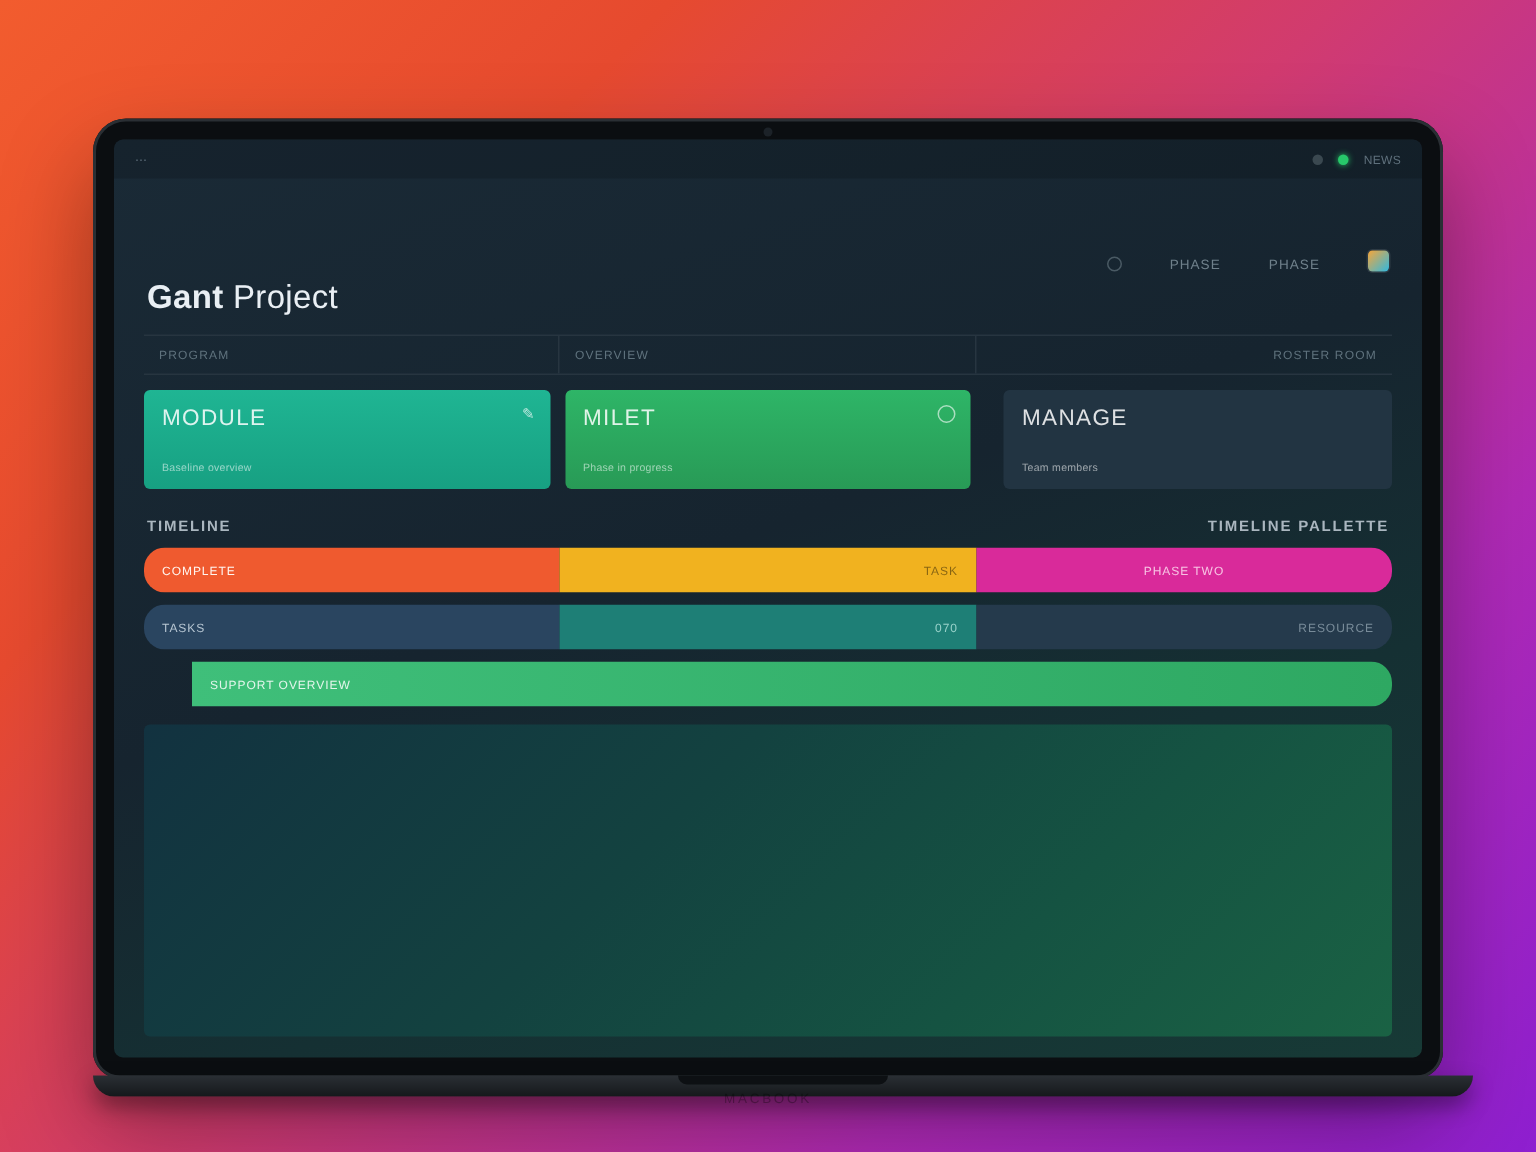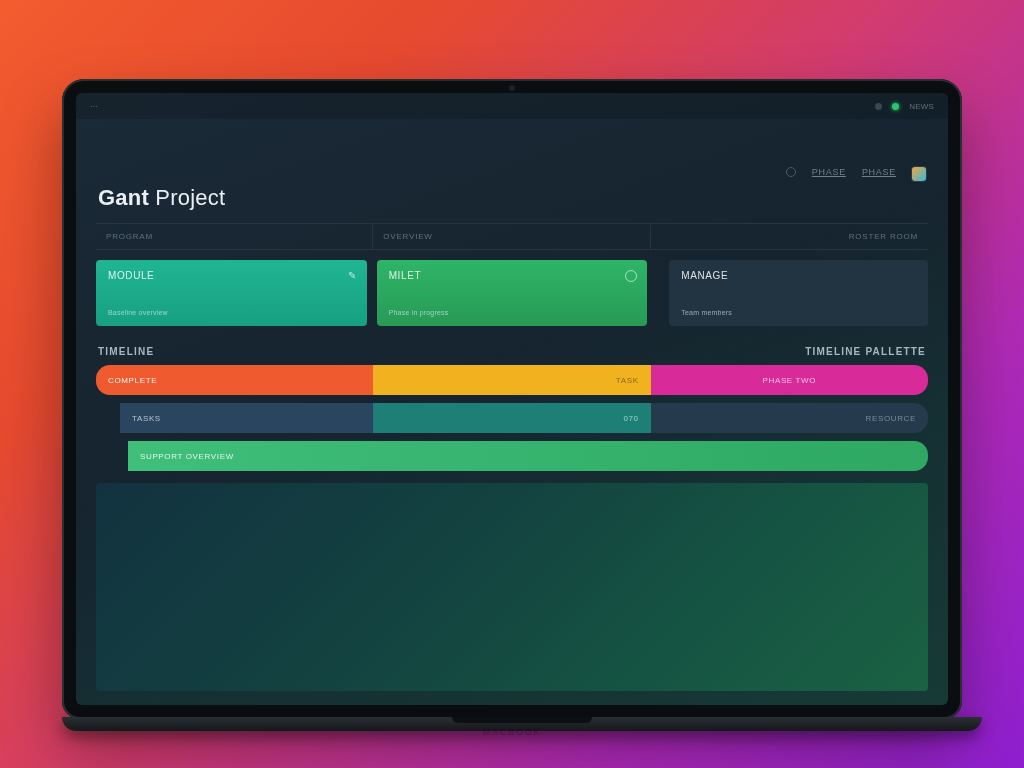--- a/index.html
+++ b/index.html
@@ -61,21 +61,21 @@
   .dot.green { background: #27c86a; box-shadow: 0 0 4px #27c86a; }
   .dot.grey  { background: #3a4850; }
 
   
   .header {
     display: flex; align-items: center; justify-content: space-between;
     padding: 18px 22px 12px 22px;
   }
   .title { font-size: 22px; font-weight: 500; color: #e9eff4; letter-spacing: 0.01em; margin-top: 48px; }
   .title .bold { font-weight: 600; }
-  .nav { display: flex; align-items: flex-start; gap: 16px; color: #6f808b; font-size: 9px; text-transform: uppercase; letter-spacing: 0.08em; text-decoration: underline; }
+  .nav { display: flex; align-items: flex-end; gap: 32px; color: #6f808b; font-size: 9px; text-transform: uppercase; letter-spacing: 0.08em; }
   .nav .circle { width: 10px; height: 10px; border-radius: 50%; border: 1px solid #4a5a64; }
   .chip {
     width: 14px; height: 14px; border-radius: 3px;
     background: linear-gradient(135deg, #f6a63a, #31b9e0);
     box-shadow: 0 0 0 1px rgba(255,255,255,0.1);
   }
 
   
   .colhead {
     display: grid; grid-template-columns: 1fr 1fr 1fr;
@@ -90,21 +90,21 @@
     margin: 10px 20px 6px 20px;
   }
   .card {
     height: 66px; border-radius: 4px; padding: 10px 12px;
     display: flex; flex-direction: column; justify-content: space-between;
     position: relative; overflow: hidden;
   }
   .card.teal  { background: linear-gradient(180deg, #1fb593, #17a082); }
   .card.green { background: linear-gradient(180deg, #2eb567, #289a56); }
   .card.navy  { background: #223442; margin-left: 12px; }
-  .card .label { font-size: 10px; color: rgba(255,255,255,0.85); letter-spacing: 0.06em; text-transform: uppercase; }
+  .card .label { font-size: 15px; color: rgba(255,255,255,0.85); letter-spacing: 0.06em; text-transform: uppercase; }
   .card .sub   { font-size: 7px; color: rgba(255,255,255,0.55); }
   .card .end   { position: absolute; right: 10px; top: 10px; display: flex; align-items: center; gap: 6px; }
   .pencil { color: rgba(255,255,255,0.7); font-size: 10px; }
   .ring { width: 12px; height: 12px; border-radius: 50%; border: 1.5px solid rgba(255,255,255,0.6); }
 
   
   .sectitles {
     display: flex; justify-content: space-between; align-items: baseline;
     margin: 14px 22px 8px 22px;
     font-size: 10px; letter-spacing: 0.12em; color: #aab6bf; text-transform: uppercase; font-weight: bold;
@@ -114,21 +114,21 @@
   .bar {
     display: grid; grid-template-columns: 1fr 1fr 1fr;
     margin: 0 20px 8px 20px; height: 30px; border-radius: 14px; overflow: hidden;
     font-size: 8px; letter-spacing: 0.08em; text-transform: uppercase;
   }
   .seg { display: flex; align-items: center; padding: 0 12px; justify-content: space-between; }
   .seg .r { opacity: 0.8; }
   .bar1 .a { background: #ef5a2f; color: #fff5ef; }
   .bar1 .b { background: #f1b21f; color: rgba(0,0,0,0.55); }
   .bar1 .c { background: #d92a9a; color: #ffeaf6; justify-content: center; }
-  .bar2 .a { background: #2a4560; color: #b8c7d3; margin-left: 24px; }
+  .bar2 .a { background: #2a4560; color: #b8c7d3; }
   .bar2 .b { background: #1e7f76; color: #b8e7df; }
   .bar2 .c { background: #253a4c; color: #8ea0ad; }
   .bar3 { grid-template-columns: 1fr; }
   .bar3 .a { background: linear-gradient(90deg, #3fbf7a, #2ea862); color: rgba(255,255,255,0.85); margin-left: 32px; }
 
   
   .empty {
     flex: 1;
     margin: 4px 20px 14px 20px;
     border-radius: 4px;

